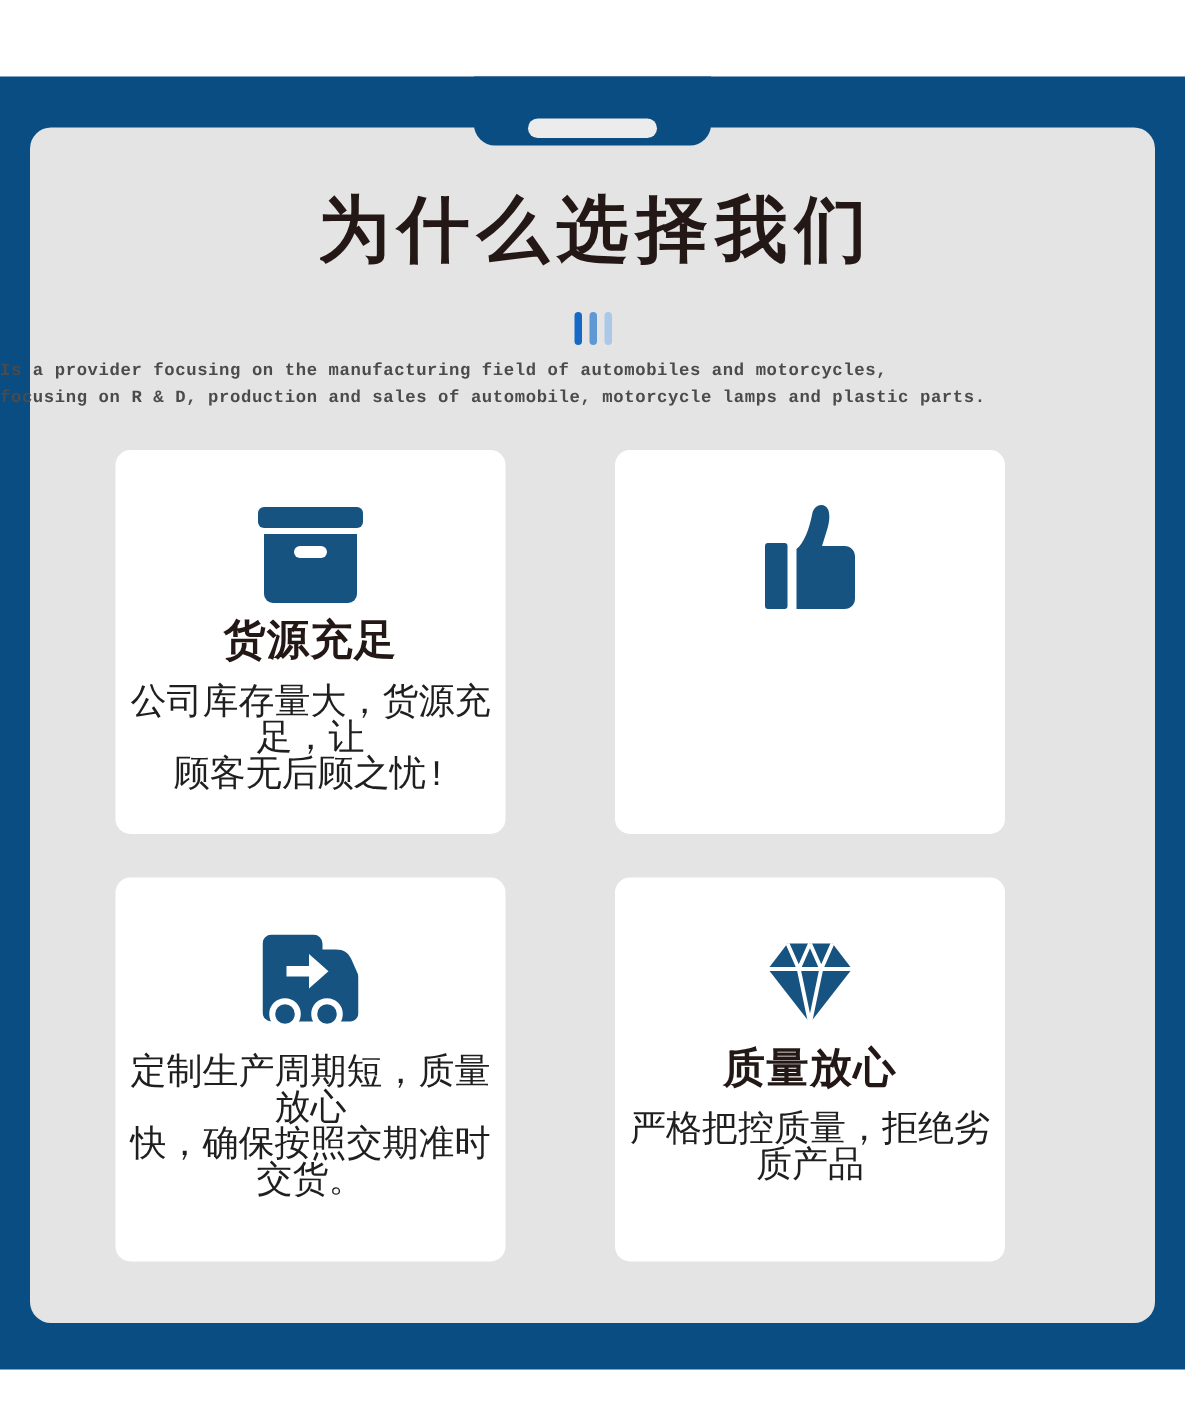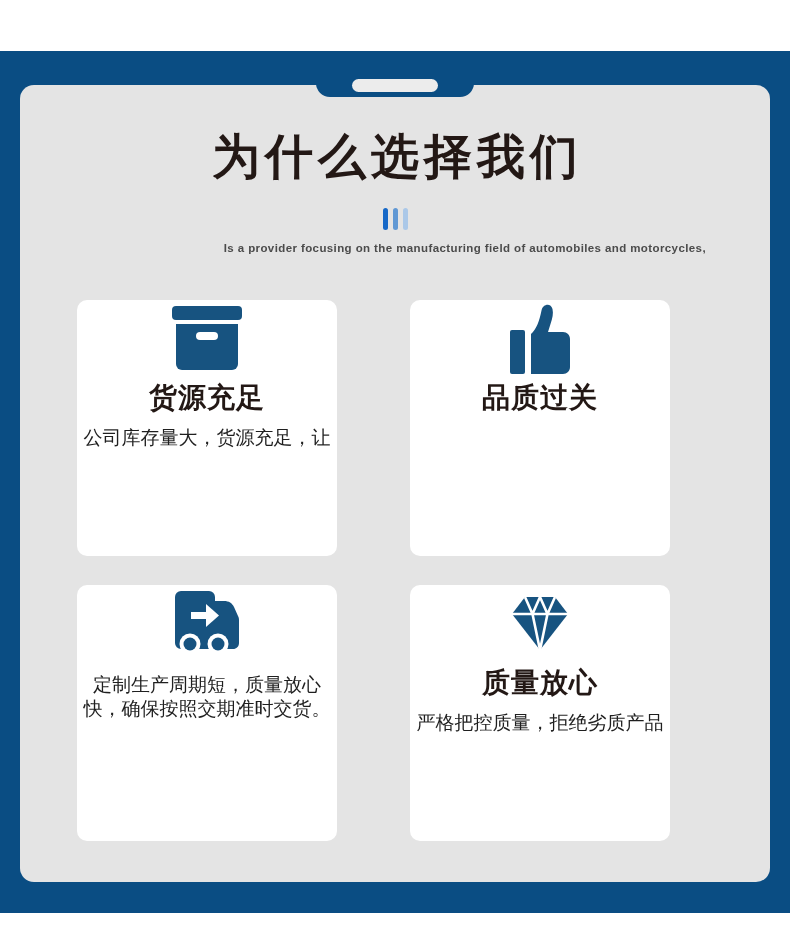--- a/index.html
+++ b/index.html
@@ -1,96 +1,97 @@
 <!DOCTYPE html>
 <html style="--band-blue: #0a4d83; --icon-blue: #175380; --panel-gray: #e4e4e4; --card-white: #ffffff; --pill-gray: #ececec; --title-ink: #231815; --body-ink: #1f1f1f; --muted-ink: #4b4b4b; --bar1: #1668c7; --bar2: #6098d4; --bar3: #abc8e8;"><head>
 <meta charset="utf-8">
 <style>
   html,body{margin:0;padding:0;background:#ffffff;}
   .page{
     position:relative;width:790px;height:940px;margin:0 auto;overflow:hidden;
-    background:#ffffff;font-family:Liberation Sans, sans-serif;
+    background:#ffffff;font-family:Liberation Mono, monospace;
   }
   .blue-band{position:absolute;left:0;top:51px;width:790px;height:862px;background:var(--band-blue);}
   .content-panel{position:absolute;left:20px;top:85px;width:750px;height:797px;background:var(--panel-gray);border-radius:14px;}
   .panel-notch{position:absolute;left:316px;top:51px;width:158px;height:46px;background:var(--band-blue);border-radius:0 0 14px 14px;}
   .notch-slot{position:absolute;left:352px;top:79px;width:86px;height:13px;background:var(--pill-gray);border-radius:7px;}
 
   .section-title{
     position:absolute;left:0;top:131px;width:790px;text-align:center;
     font-size:48px;line-height:52px;font-weight:900;letter-spacing:5px;padding-left:5px;
     box-sizing:border-box;color:var(--title-ink);
   }
   .divider-bars{position:absolute;left:0;top:207px;width:790px;height:23px;display:flex;justify-content:center;align-items:center;gap:5px;}
   .divider-bars .bar{width:5px;height:22px;border-radius:2.5px;display:block;}
   .bar-1{background:var(--bar1);}
   .bar-2{background:var(--bar2);}
   .bar-3{background:var(--bar3);}
 
   .section-subtitle{
-    position:absolute;left:0;top:239px;width:706px;text-align:right;
+    position:absolute;left:0;top:239px;width:706px;text-align:left;
     font-size:11.5px;line-height:18px;letter-spacing:0.4px;color:var(--muted-ink);font-weight:bold;
   }
 
   .feature-card{
     position:absolute;width:260px;height:256px;background:var(--card-white);border-radius:10px;
-    display:flex;flex-direction:column;align-items:center;box-sizing:border-box;
+    display:flex;flex-direction:column;align-items:center;box-sizing:border-box;padding-top:32px;
   }
   .card-1{left:77px;top:300px;}
   .card-2{left:410px;top:300px;}
   .card-3{left:77px;top:585px;}
   .card-4{left:410px;top:585px;align-items:center;}
 
   .card-icon{height:76px;display:flex;align-items:center;justify-content:center;color:var(--icon-blue);}
   .card-title{margin-top:6px;font-size:28px;font-weight:900;letter-spacing:1px;color:var(--title-ink);line-height:32px;}
-  .card-desc{margin-top:12px;font-size:19px;line-height:24px;color:var(--body-ink);text-align:center;}
+  .card-desc{margin-top:12px;font-size:24px;line-height:24px;color:var(--body-ink);text-align:center;}
 </style>
 </head>
 <body>
 
 <div class="page">
   <div class="blue-band"></div>
   <div class="content-panel"></div>
   <div class="panel-notch"></div>
   <div class="notch-slot"></div>
 
   <div class="section-title">为什么选择我们</div>
 
   <div class="divider-bars">
     <span class="bar bar-1"></span>
     <span class="bar bar-2"></span>
     <span class="bar bar-3"></span>
   </div>
 
   <div class="section-subtitle">
     <div>Is a provider focusing on the manufacturing field of automobiles and motorcycles,</div>
+    <div>focusing on R &amp; D, production and sales of automobile, motorcycle lamps and plastic parts.</div>
   </div>
 
   <div class="feature-card card-1">
     <div class="card-icon">
       <svg width="70" height="64" viewBox="0 0 70 64">
         <rect x="0" y="0" width="70" height="14" rx="4" fill="currentColor"></rect>
         <path d="M4 18 h62 v40 a6 6 0 0 1 -6 6 h-50 a6 6 0 0 1 -6 -6 z" fill="currentColor"></path>
         <rect x="24" y="26" width="22" height="8" rx="4" fill="#ffffff"></rect>
       </svg>
     </div>
     <div class="card-title">货源充足</div>
     <div class="card-desc">
       <div>公司库存量大，货源充足，让</div>
+      <div>顾客无后顾之忧!</div>
     </div>
   </div>
 
   <div class="feature-card card-2">
     <div class="card-icon">
       <svg width="60" height="72" viewBox="0 0 60 72">
         <rect x="0" y="28" width="15" height="44" rx="2" fill="currentColor"></rect>
         <path d="M21 72 V32 C26 28 29.5 19 31.5 8.5 C32.8 1.5 41 0.5 42.5 7 C43.5 11.5 42.5 16 40.5 22 L38 30 H53 C57 30 60 33 60 37 V65 C60 69 57 72 53 72 Z" fill="currentColor"></path>
       </svg>
     </div>
-    <div class="card-title">品质过关</div>
     <div class="card-desc">
     </div>
   </div>
 
   <div class="feature-card card-3">
     <div class="card-icon">
       <svg width="64" height="64" viewBox="0 0 64 64">
         <path d="M6 0 H34 A6 6 0 0 1 40 6 V10 H49 C54 10 57 12 59 16 L63 25 C64 27 64 28 64 30 V52 C64 55.5 61.5 58 58 58 H6 A6 6 0 0 1 0 52 V6 A6 6 0 0 1 6 0 Z" fill="currentColor"></path>
         <rect x="16" y="21" width="18" height="7" fill="#ffffff"></rect>
         <path d="M31 13 L44 24.5 L31 36 Z" fill="#ffffff"></path>

